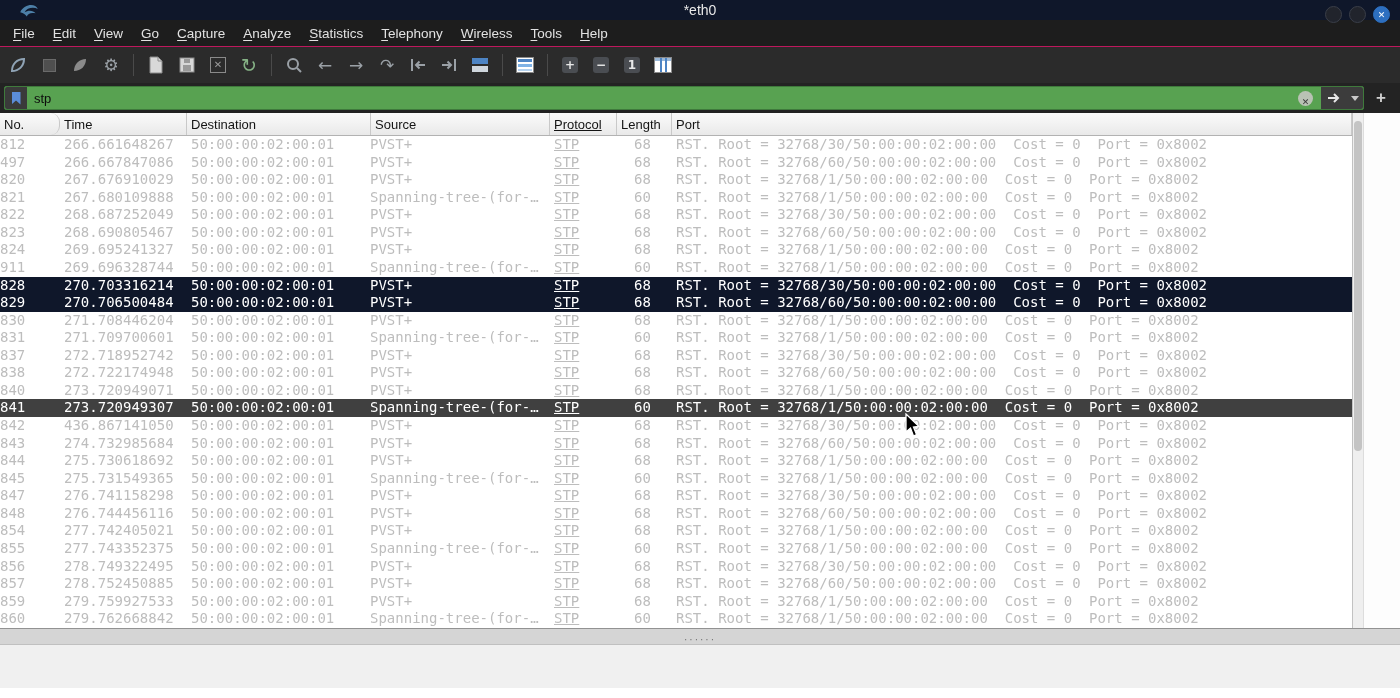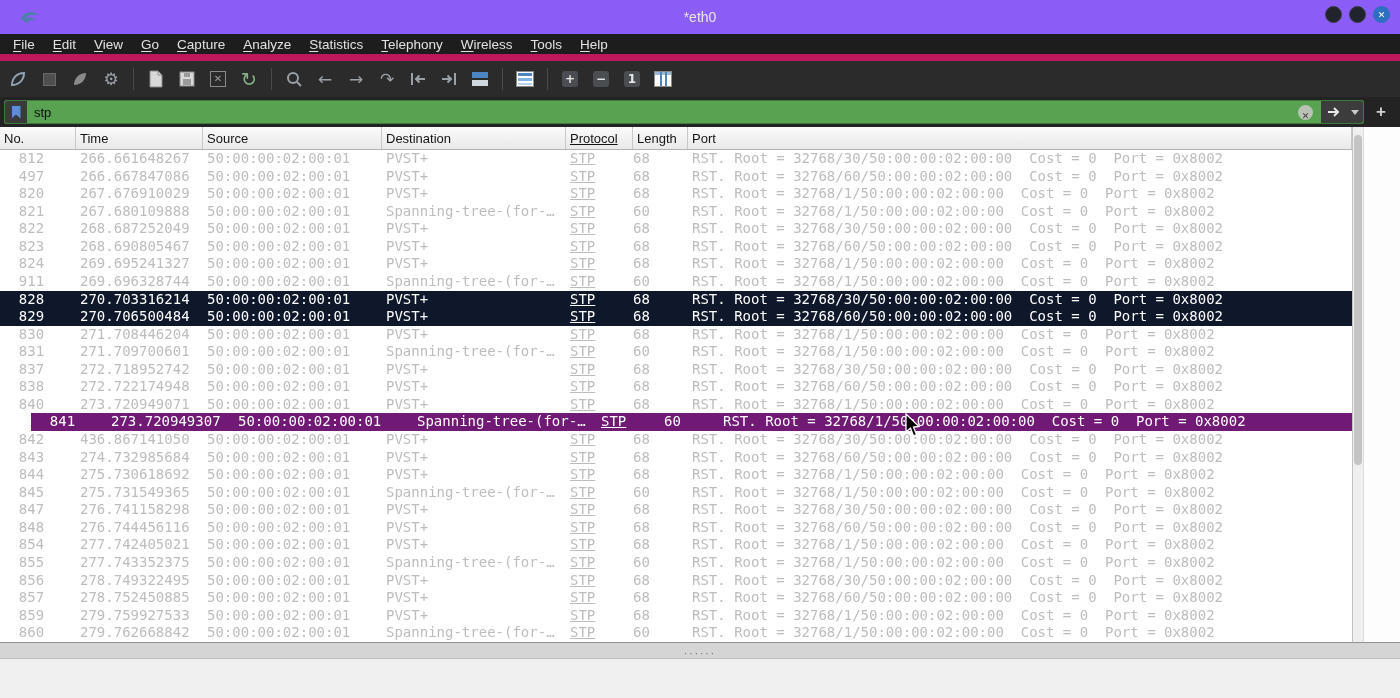--- a/index.html
+++ b/index.html
@@ -1,29 +1,29 @@
 <!DOCTYPE html>
 <html><head>
 <meta charset="utf-8">
 <style>
   * { box-sizing: border-box; margin: 0; padding: 0; }
   html,body { width:1400px; height:698px; overflow:hidden; }
   body { font-family:"Liberation Sans", sans-serif; background:#ffffff; position:relative; }
 
   
-  .titlebar { height:34px; background:#8b5cf6; display:flex; align-items:center; position:relative; }
+  .titlebar { height:20px; background:#0f172a; display:flex; align-items:center; position:relative; }
   .kali-logo { margin-left:18px; width:22px; height:22px; z-index:2; display:flex; align-items:center; }
   .win-title { position:absolute; left:0; right:0; text-align:center; color:#e8e8e8; font-size:14px; font-weight:500; }
   .winbtns { position:absolute; right:10px; top:6px; display:flex; gap:7px; z-index:2; }
   .winbtn { width:17px; height:17px; border-radius:50%; background:#21242c; border:1px solid #3a3e48; display:flex; align-items:center; justify-content:center; }
   .winbtn.close { background:#2d6fc0; border-color:#2d6fc0; color:#fff; }
   .winbtn.close::before { content:"✕"; font-size:9px; color:#fff; }
 
   
-  .menubar { height:27px; background:#1d1d1d; border-bottom:7px solid #be185d; display:flex; align-items:center; padding-left:4px; }
+  .menubar { height:27px; background:#1d1d1d; border-bottom:1px solid #be185d; display:flex; align-items:center; padding-left:4px; }
   .menu-item { color:#e2e2e2; font-size:13.5px; padding:4px 9px; cursor:default; }
   .menu-item u { text-decoration:underline; text-underline-offset:2px; }
 
   
   .toolbar { height:36px; background:#2b2b2b; display:flex; align-items:center; padding-left:6px; gap:7px; }
   .tbi { width:24px; height:24px; display:flex; align-items:center; justify-content:center; color:#9aa0a6; font-size:17px; font-family:"DejaVu Sans", sans-serif; }
   .sep { width:1px; height:22px; background:#4a4a4a; margin:0 3px; }
   .stop-sq { width:13px; height:13px; background:#4f4f4f; border:1px solid #6a6a6a; display:inline-block; }
   .boxx { width:16px; height:16px; border:1px solid #8a8a8a; color:#9a9a9a; font-size:10px; line-height:14px; text-align:center; display:inline-block; }
   .zsq { width:16px; height:16px; background:#4a4d52; color:#e8e8e8; border-radius:3px; font-size:12px; line-height:16px; text-align:center; font-weight:bold; display:inline-block; }
@@ -43,26 +43,26 @@
   .add-btn { width:34px; text-align:center; color:#cfcfcf; font-size:17px; font-weight:bold; }
 
   
   .list-region { height:515px; display:flex; }
   .list-main { flex:1; display:flex; flex-direction:column; min-width:0; }
   .header-row { height:23px; background:linear-gradient(#fbfbfb,#e9e9e9); border-bottom:1px solid #b2b2b2; display:flex; font-size:13px; color:#141414; }
   .hcell { padding:4px 0 0 4px; border-right:1px solid #c9c9c9; overflow:hidden; flex-shrink:0; }
   .packet-list { flex:1; background:#fff; overflow:hidden; }
   .prow { height:17.57px; line-height:17.5px; display:flex; font-family:"DejaVu Sans Mono", monospace; font-size:14px; color:#bdbdbd; white-space:pre; }
   .prow.highlight { background:#0f172a; color:#fff; }
-  .prow.selected { background:#701a75; color:#fff;margin-left:31px; }
+  .prow.selected { background:#404040; color:#fff; }
   .bcell { overflow:hidden; flex-shrink:0; padding-left:4px; }
-  .c0 { width:76px; } .c1 { width:127px; } .c2 { width:179px; } .c3 { width:184px; }
+  .c0 { width:60px;border-radius:9px; } .c1 { width:127px; } .c2 { width:179px; } .c3 { width:184px; }
   .c4 { width:67px;text-decoration:underline; } .c5 { width:55px; } .c6 { flex:1; min-width:0; }
-  .bcell.c0 { text-align:center; padding-left:0; padding-right:13px; }
-  .bcell.c5 { text-align:left; padding-left:0; padding-right:4px; }
+  .bcell.c0 { text-align:left; padding-left:0; padding-right:13px; }
+  .bcell.c5 { text-align:center; padding-left:0; padding-right:4px; }
 
   
   .scroll-area { width:48px; border-left:1px solid #c2c2c2; display:flex; background:#fdfdfd; }
   .scroll-track { width:10px; background:#efefef; position:relative; }
   .scroll-thumb { position:absolute; left:1px; top:8px; width:8px; height:330px; background:#c4c4c4; border-radius:4px; }
   .scroll-map { flex:1; background:#fdfdfd; border-left:1px solid #ddd; }
 
   
   .splitter { height:16px; background:#d5d5d5; border-top:1px solid #929292; text-align:center; }
   .splitter-handle { display:inline-block; color:#6f6f6f; font-size:10px; letter-spacing:2px; line-height:12px; }
@@ -209,22 +209,22 @@
     <span class="caret-btn"></span>
   </div>
   <span class="add-btn">+</span>
 </div>
 
 <div class="list-region">
   <div class="list-main">
     <div class="header-row">
         <span class="hcell c0">No.</span>
         <span class="hcell c1">Time</span>
+        <span class="hcell c3">Destination</span>
         <span class="hcell c2">Source</span>
-        <span class="hcell c3">Destination</span>
         <span class="hcell c4">Protocol</span>
         <span class="hcell c5">Length</span>
         <span class="hcell c6">Port</span>
       </div>
     <div class="packet-list">
         <div class="prow"><span class="bcell c0">812</span><span class="bcell c1">266.661648267</span><span class="bcell c2">50:00:00:02:00:01</span><span class="bcell c3">PVST+</span><span class="bcell c4">STP</span><span class="bcell c5">68</span><span class="bcell c6">RST. Root = 32768/30/50:00:00:02:00:00  Cost = 0  Port = 0x8002</span></div>
         <div class="prow"><span class="bcell c0">497</span><span class="bcell c1">266.667847086</span><span class="bcell c2">50:00:00:02:00:01</span><span class="bcell c3">PVST+</span><span class="bcell c4">STP</span><span class="bcell c5">68</span><span class="bcell c6">RST. Root = 32768/60/50:00:00:02:00:00  Cost = 0  Port = 0x8002</span></div>
         <div class="prow"><span class="bcell c0">820</span><span class="bcell c1">267.676910029</span><span class="bcell c2">50:00:00:02:00:01</span><span class="bcell c3">PVST+</span><span class="bcell c4">STP</span><span class="bcell c5">68</span><span class="bcell c6">RST. Root = 32768/1/50:00:00:02:00:00  Cost = 0  Port = 0x8002</span></div>
         <div class="prow"><span class="bcell c0">821</span><span class="bcell c1">267.680109888</span><span class="bcell c2">50:00:00:02:00:01</span><span class="bcell c3">Spanning-tree-(for-…</span><span class="bcell c4">STP</span><span class="bcell c5">60</span><span class="bcell c6">RST. Root = 32768/1/50:00:00:02:00:00  Cost = 0  Port = 0x8002</span></div>
         <div class="prow"><span class="bcell c0">822</span><span class="bcell c1">268.687252049</span><span class="bcell c2">50:00:00:02:00:01</span><span class="bcell c3">PVST+</span><span class="bcell c4">STP</span><span class="bcell c5">68</span><span class="bcell c6">RST. Root = 32768/30/50:00:00:02:00:00  Cost = 0  Port = 0x8002</span></div>

